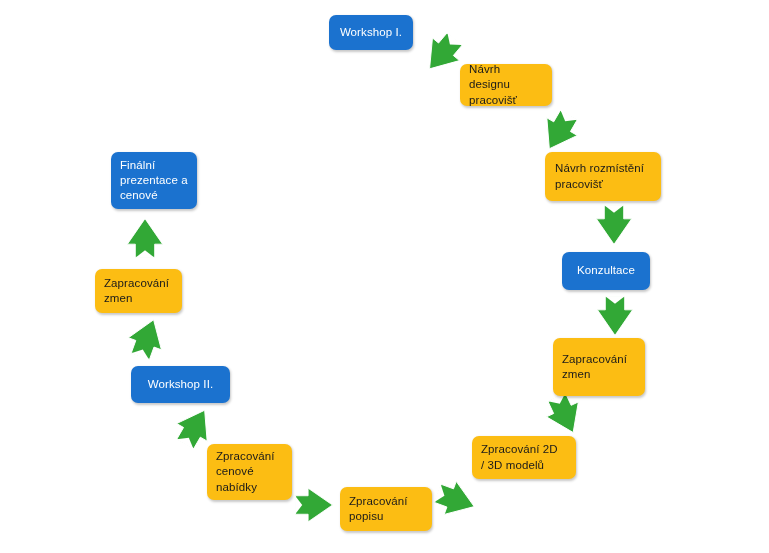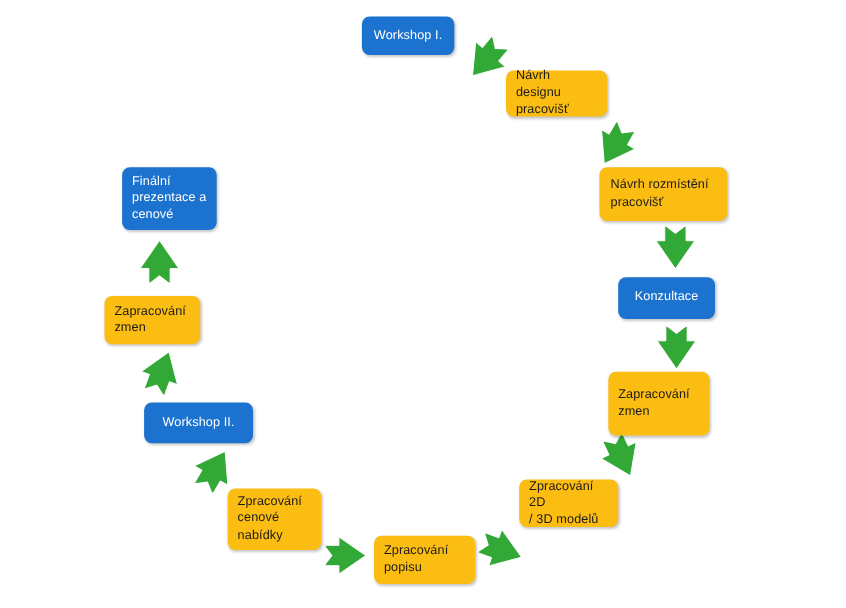--- a/index.html
+++ b/index.html
@@ -127,21 +127,21 @@
       </svg>
     </div>
     <div class="node blue" style="left: 329px; top: 15px; width: 84px; height: 35px; justify-content: center; text-align: center;"><span class="label" style="text-align: center;">Workshop I.</span></div>
     <div class="node yellow" style="left: 460px; top: 64px; width: 92px; height: 42px;"><span class="label">Návrh designu
 pracovišť</span></div>
     <div class="node yellow" style="left: 545px; top: 152px; width: 116px; height: 49px; padding-left: 10px;"><span class="label">Návrh rozmístění
 pracovišť</span></div>
     <div class="node blue" style="left: 562px; top: 252px; width: 88px; height: 38px; justify-content: center; text-align: center;"><span class="label" style="text-align: center;">Konzultace</span></div>
     <div class="node yellow" style="left: 553px; top: 338px; width: 92px; height: 58px;"><span class="label">Zapracování
 zmen</span></div>
-    <div class="node yellow" style="left: 472px; top: 436px; width: 90px; height: 43px;"><span class="label">Zpracování 2D
+    <div class="node yellow" style="left: 472px; top: 436px; width: 104px; height: 43px;"><span class="label">Zpracování 2D
 / 3D modelů</span></div>
     <div class="node yellow" style="left: 340px; top: 487px; width: 92px; height: 44px;"><span class="label">Zpracování
 popisu</span></div>
     <div class="node yellow" style="left: 207px; top: 444px; width: 85px; height: 56px;"><span class="label">Zpracování
 cenové
 nabídky</span></div>
     <div class="node blue" style="left: 131px; top: 366px; width: 99px; height: 37px; justify-content: center; text-align: center;"><span class="label" style="text-align: center;">Workshop II.</span></div>
     <div class="node yellow" style="left: 95px; top: 269px; width: 87px; height: 44px;"><span class="label">Zapracování
 zmen</span></div>
     <div class="node blue" style="left: 111px; top: 152px; width: 86px; height: 57px;"><span class="label">Finální

